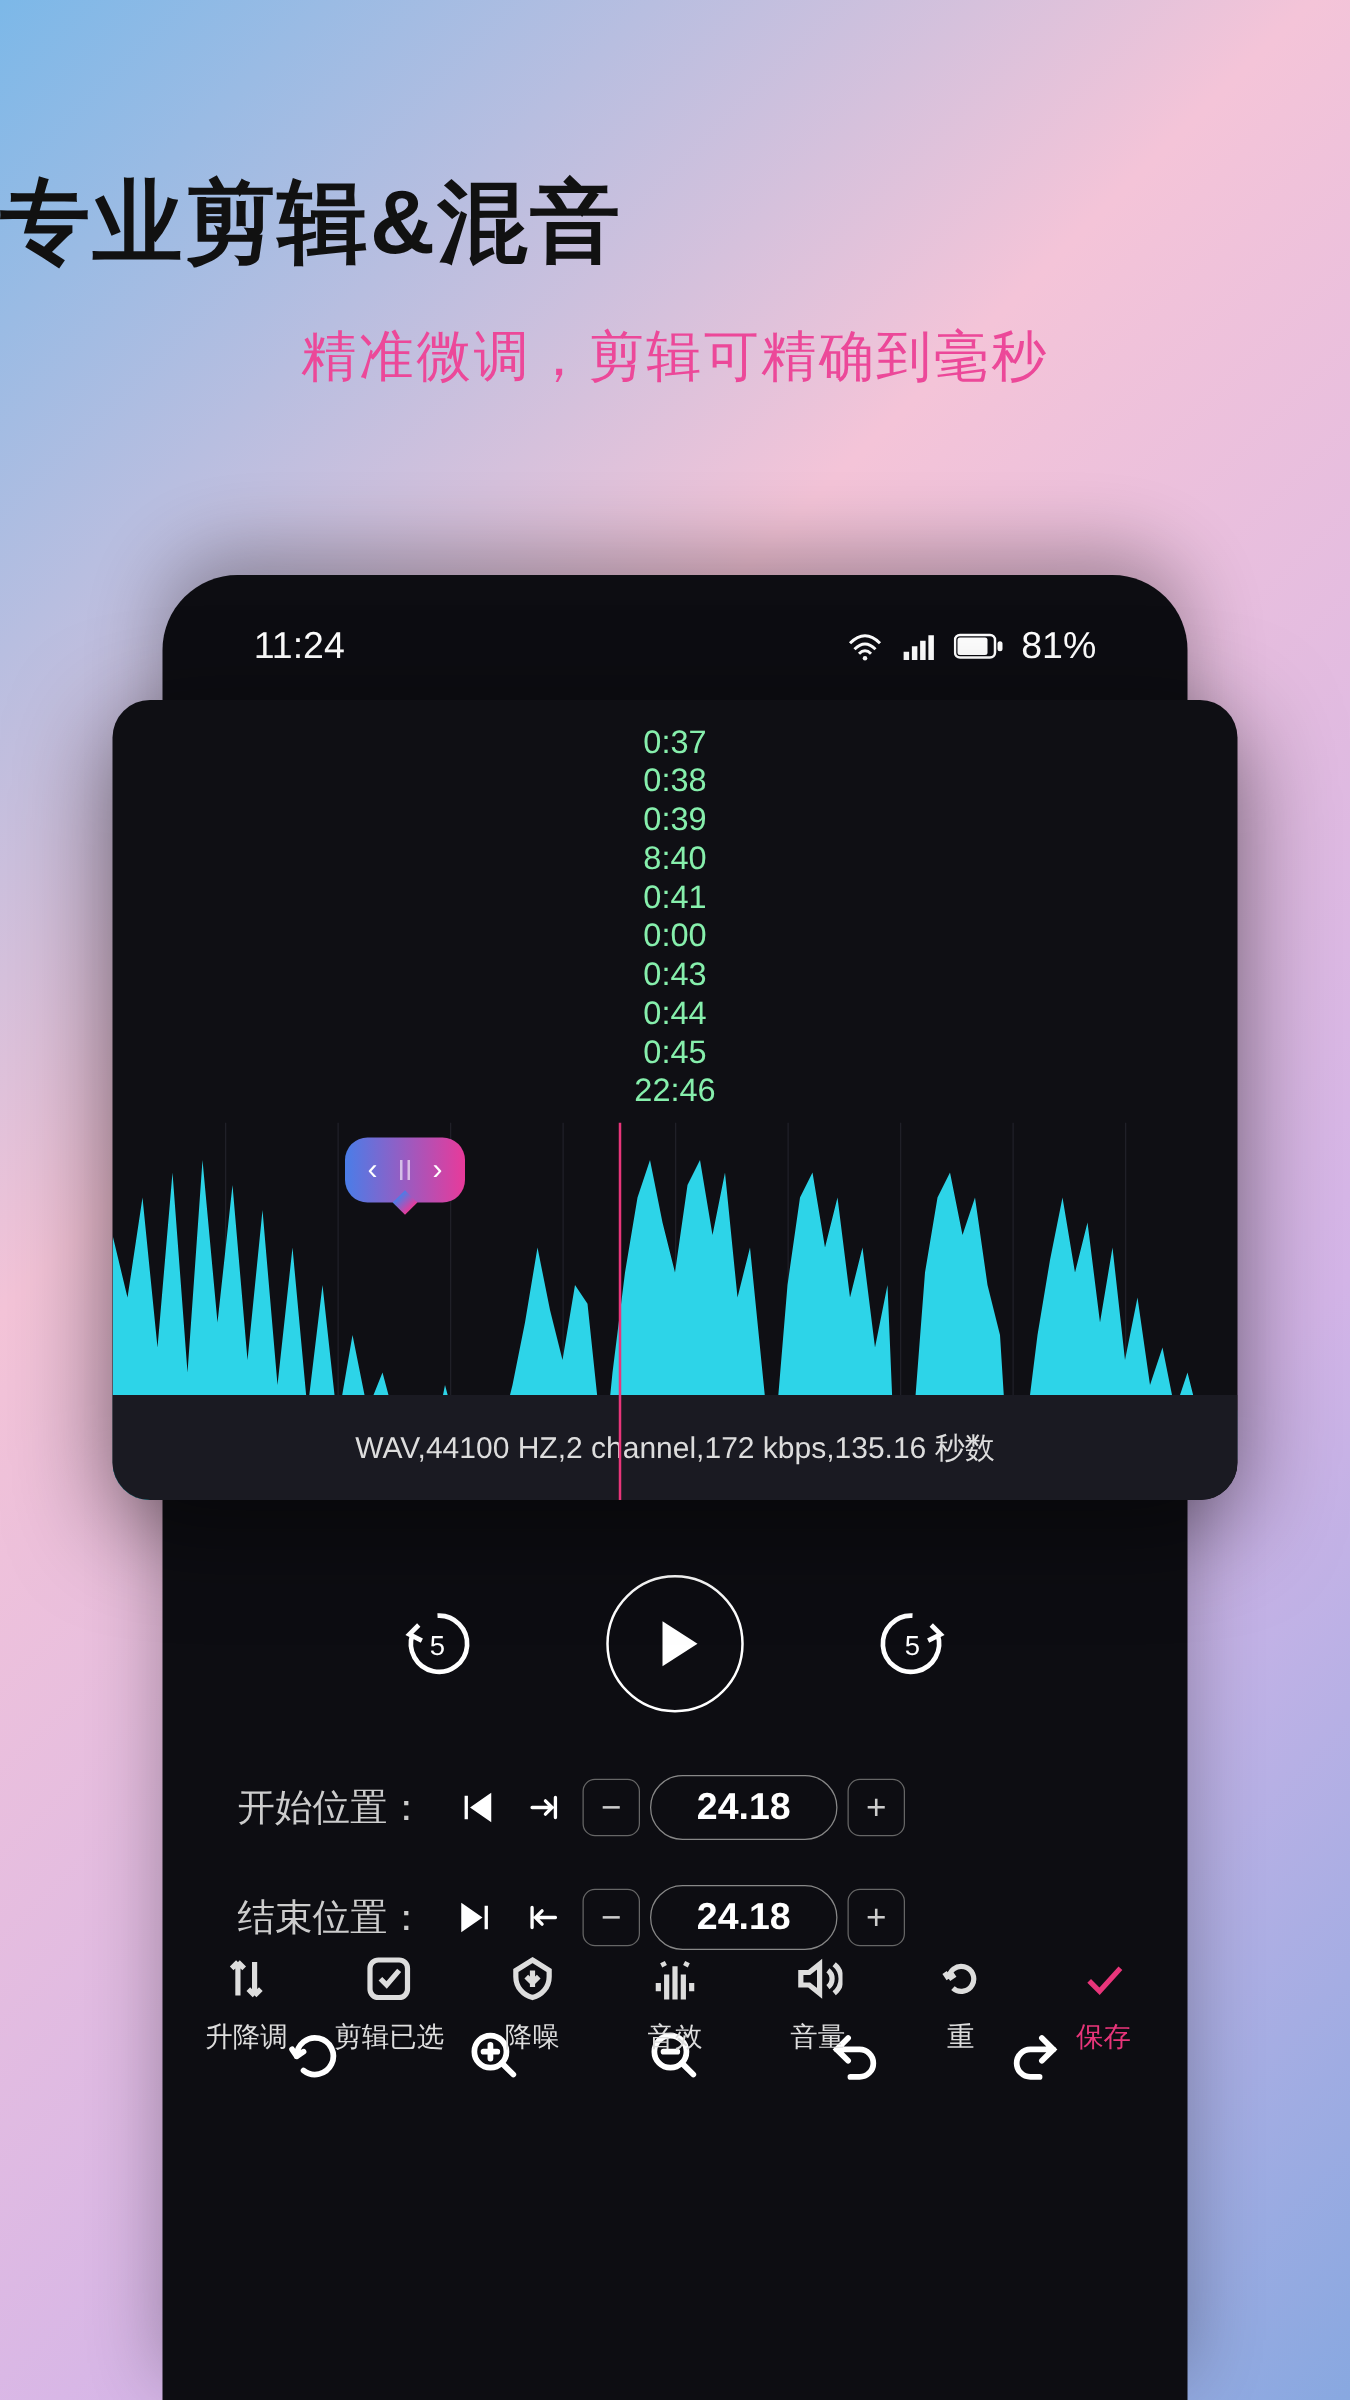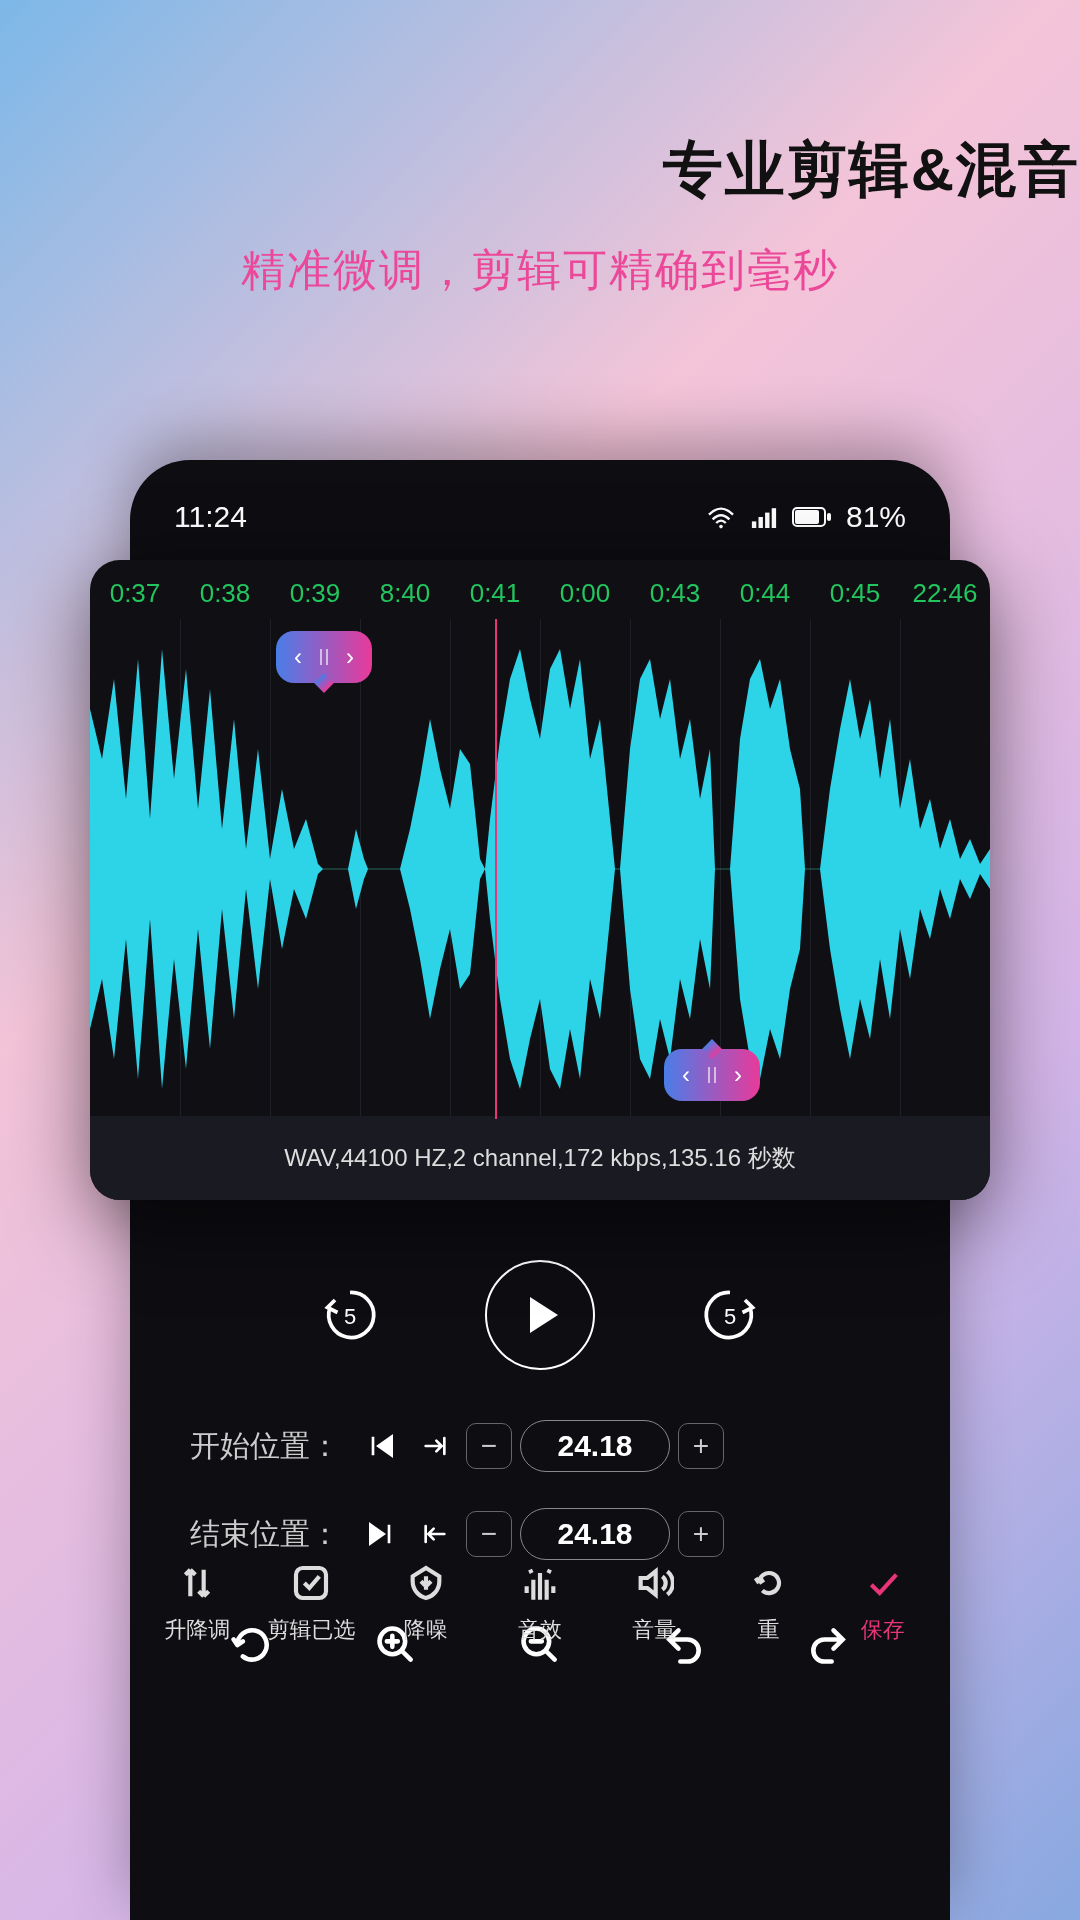--- a/index.html
+++ b/index.html
@@ -2,35 +2,35 @@
 <html><head>
 <meta charset="utf-8">
 <style>
 * { margin:0; padding:0; box-sizing:border-box; }
 body {
   width:1080px; height:1920px;
   background:linear-gradient(135deg,#7cb8e8 0%,#f4c4d8 35%,#d4b5e8 70%,#88a8e0 100%);
   font-family:-apple-system,"PingFang SC",sans-serif;
   overflow:hidden; position:relative;
 }
-.hero-title { text-align:right; font-size:60px; font-weight:700; color:#111; padding-top:130px; letter-spacing:2px; }
+.hero-title { text-align:left; font-size:72px; font-weight:700; color:#111; padding-top:130px; letter-spacing:2px; }
 .hero-sub { text-align:center; font-size:44px; color:#ec4899; margin-top:30px; letter-spacing:2px; }
 .phone {
   position:absolute; left:130px; top:460px; width:820px; height:1460px;
   background:#0d0d12; border-radius:60px 60px 0 0; padding-top:40px;
   box-shadow:0 -20px 60px rgba(0,0,0,.3);
 }
-.status-bar { display:flex; justify-content:space-between; align-items:center; color:#fff; font-size:30px; padding:0 44px 24px; }
+.status-bar { display:flex; justify-content:space-between; align-items:center; color:#fff; font-size:30px; padding:0 73px 24px; }
 .status-right { display:flex; align-items:center; gap:14px; }
 .wave-card {
   position:absolute; left:90px; top:560px; width:900px; height:640px;
   background:#0f0f14; border-radius:30px; box-shadow:0 20px 80px rgba(0,0,0,.5);
   overflow:hidden; z-index:5;
 }
-.time-ruler { display:flex; color:#22c55e; font-size:26px; padding:18px 0 10px; }
+.time-ruler { display:flex; color:#86efac; font-size:26px; padding:18px 0 10px;flex-direction:column; }
 .time-ruler span { flex:1; text-align:center; }
 .wave-area { position:relative; height:500px; overflow:hidden; }
 .wave-svg { position:absolute; inset:0; width:100%; height:100%; }
 .grid-line { position:absolute; top:0; bottom:0; width:1px; background:rgba(100,100,120,.2); }
 .playhead { position:absolute; top:0; bottom:0; width:2px; background:#e8357a; left:405px; z-index:3; }
 .handle {
   position:absolute; width:96px; height:52px; border-radius:18px;
   background:linear-gradient(90deg,#4a7de8,#e83a9a);
   display:flex; align-items:center; justify-content:center; gap:18px;
   color:#fff; font-size:24px; z-index:4;

